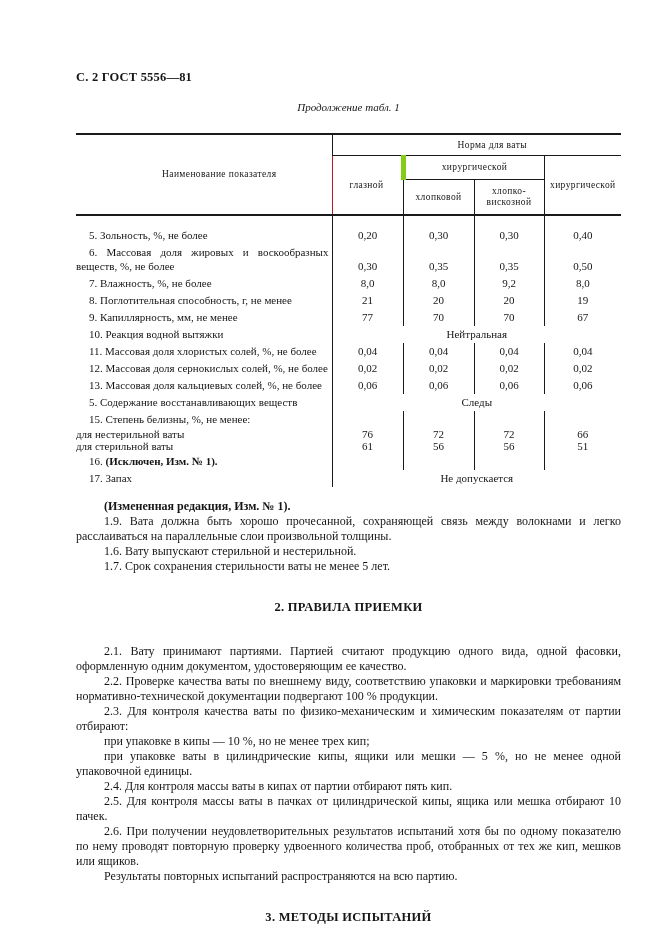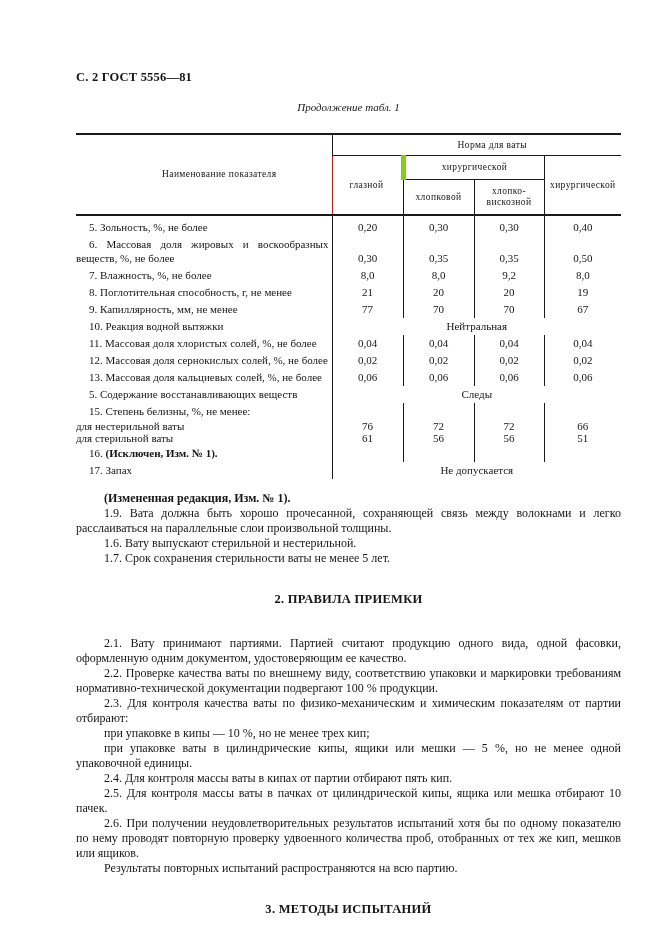--- a/index.html
+++ b/index.html
@@ -66,21 +66,21 @@
   td.label b { font-weight: bold; }
   td.val {
     text-align: center;
     border-left: 1px solid #1a1a1a;
   }
   td.spanval {
     text-align: center;
     border-left: 1px solid #1a1a1a;
   }
   tr.tight td { padding: 0; line-height: 12.5px; }
-  tbody tr:first-child td { padding-top: 4px; margin-top: 20px; }
+  tbody tr:first-child td { padding-top: 12px; margin-top: 20px; }
   
   .text-block { margin-top: 12px; font-size: 12px; line-height: 15px; }
   .text-block p {
     margin: 0;
     text-align: justify;
     text-indent: 28px;
   }
   p.bold { font-weight: bold; }
   h2.sec {
     font-size: 12.5px;

